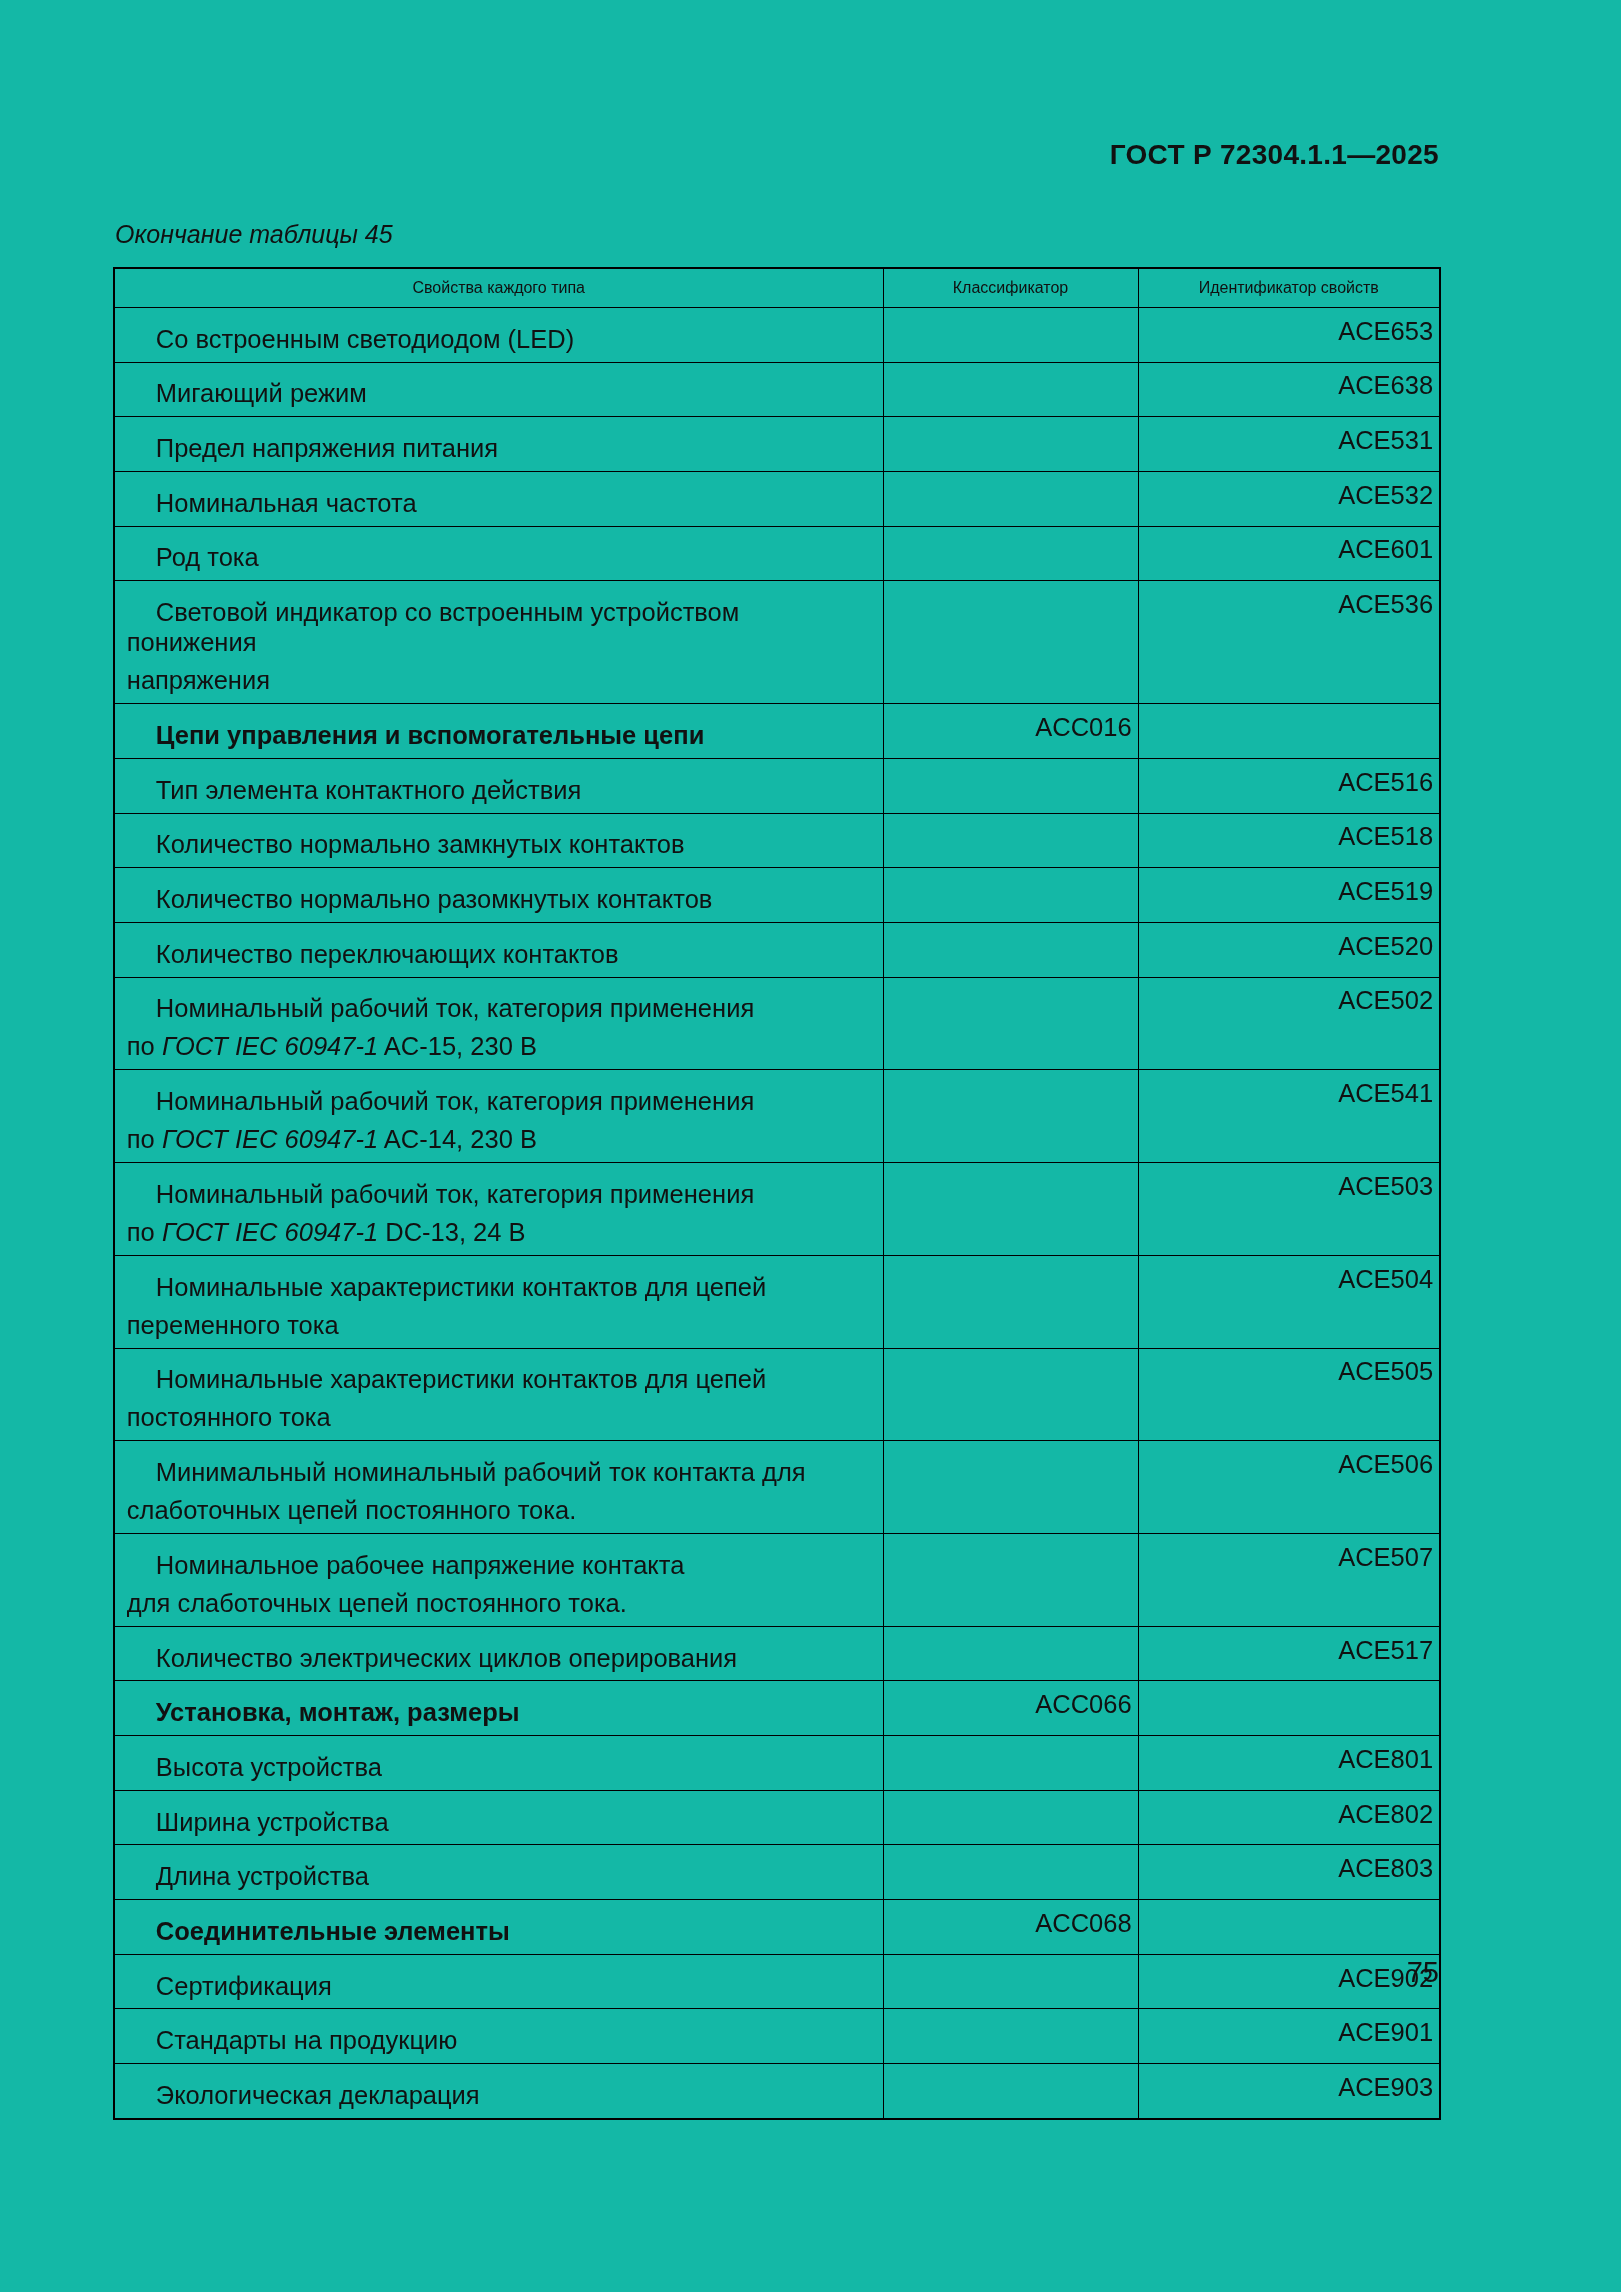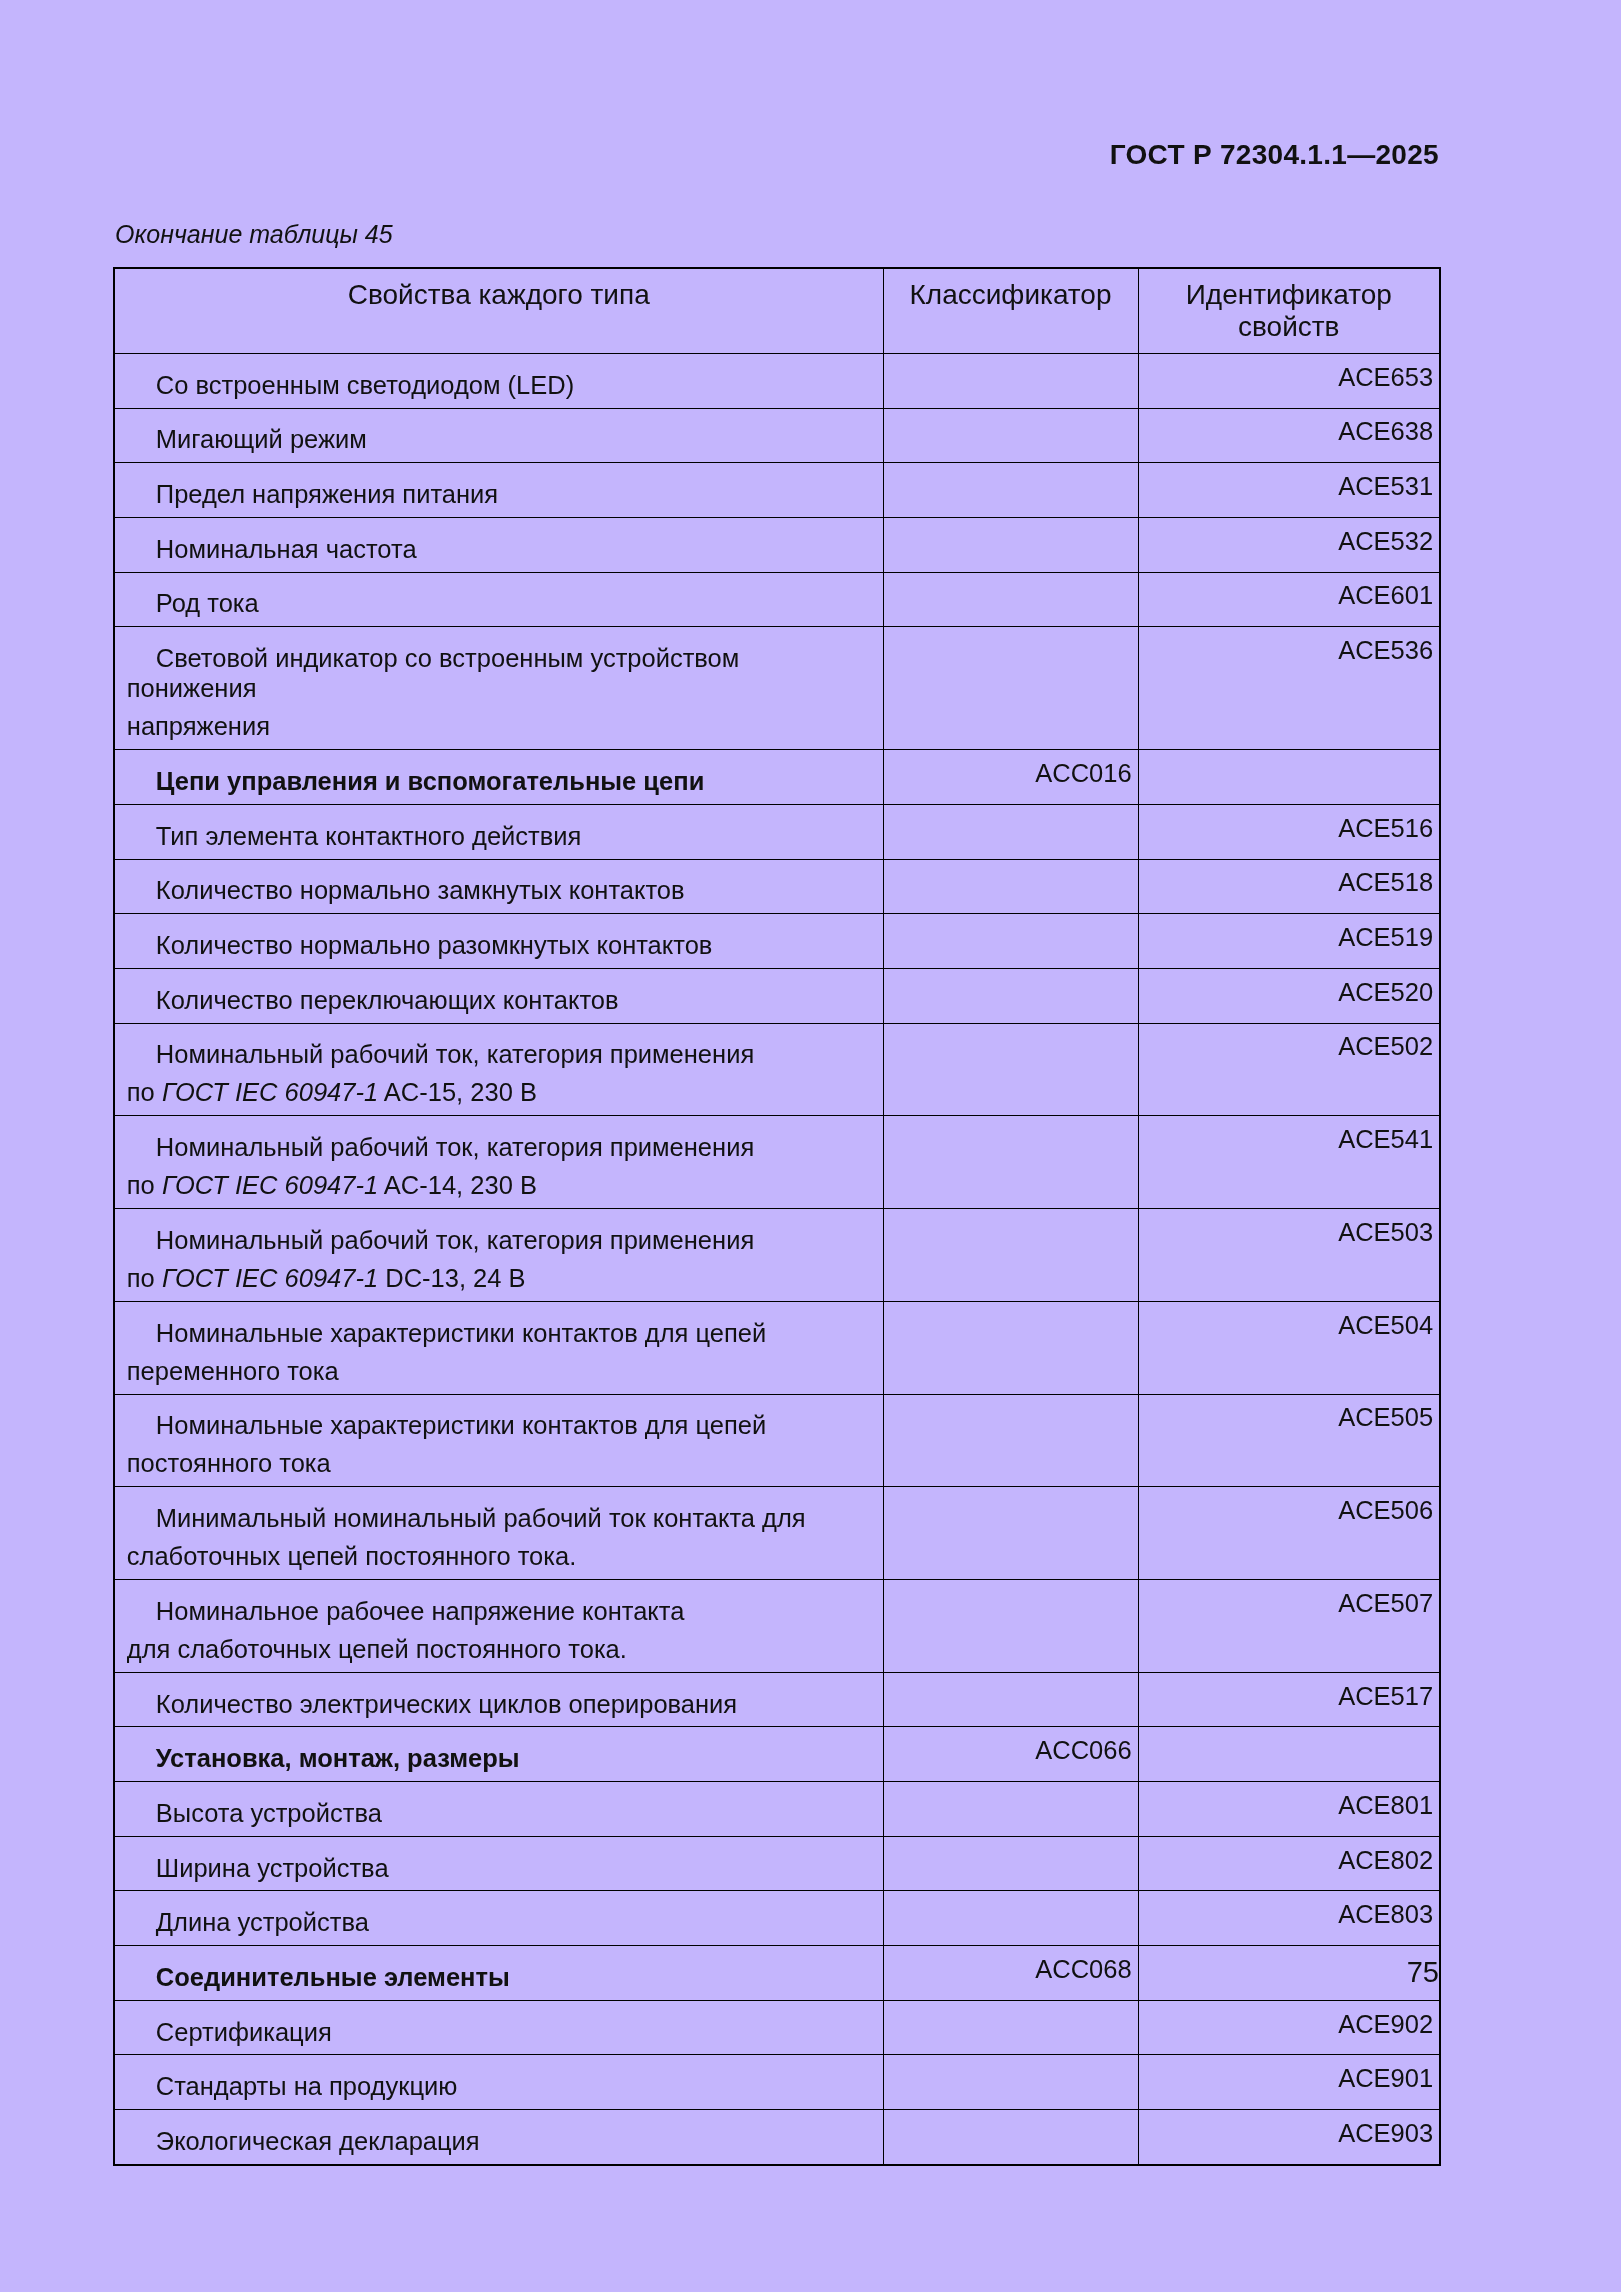--- a/index.html
+++ b/index.html
@@ -5,21 +5,21 @@
   html, body {
     margin: 0;
     padding: 0;
     background: #e8e8e8;
   }
   .page {
     position: relative;
     width: 1621px;
     height: 2293px;
     margin: 0 auto;
-    background: #c4b5fd;
+    background: #14b8a6;
     color: #111111;
     font-family: "Liberation Sans", sans-serif;
     overflow: hidden;
   }
   .doc-code {
     position: absolute;
     top: 139px;
     right: 182px;
     font-size: 28px;
     font-weight: bold;
@@ -42,21 +42,21 @@
     border: 2.5px solid #000;
   }
   table.props th,
   table.props td {
     border: 1.5px solid #000;
     vertical-align: top;
     font-size: 25.5px;
   }
   table.props th {
     font-weight: normal;
-    font-size: 28px;
+    font-size: 16px;
     text-align: center;
     padding: 9.8px 5.9px;
     line-height: 1.15;
   }
   td.prop-cell {
     text-align: left;
     padding: 7.8px 11.8px;
     line-height: 1.18;
   }
   td.center-cell {

